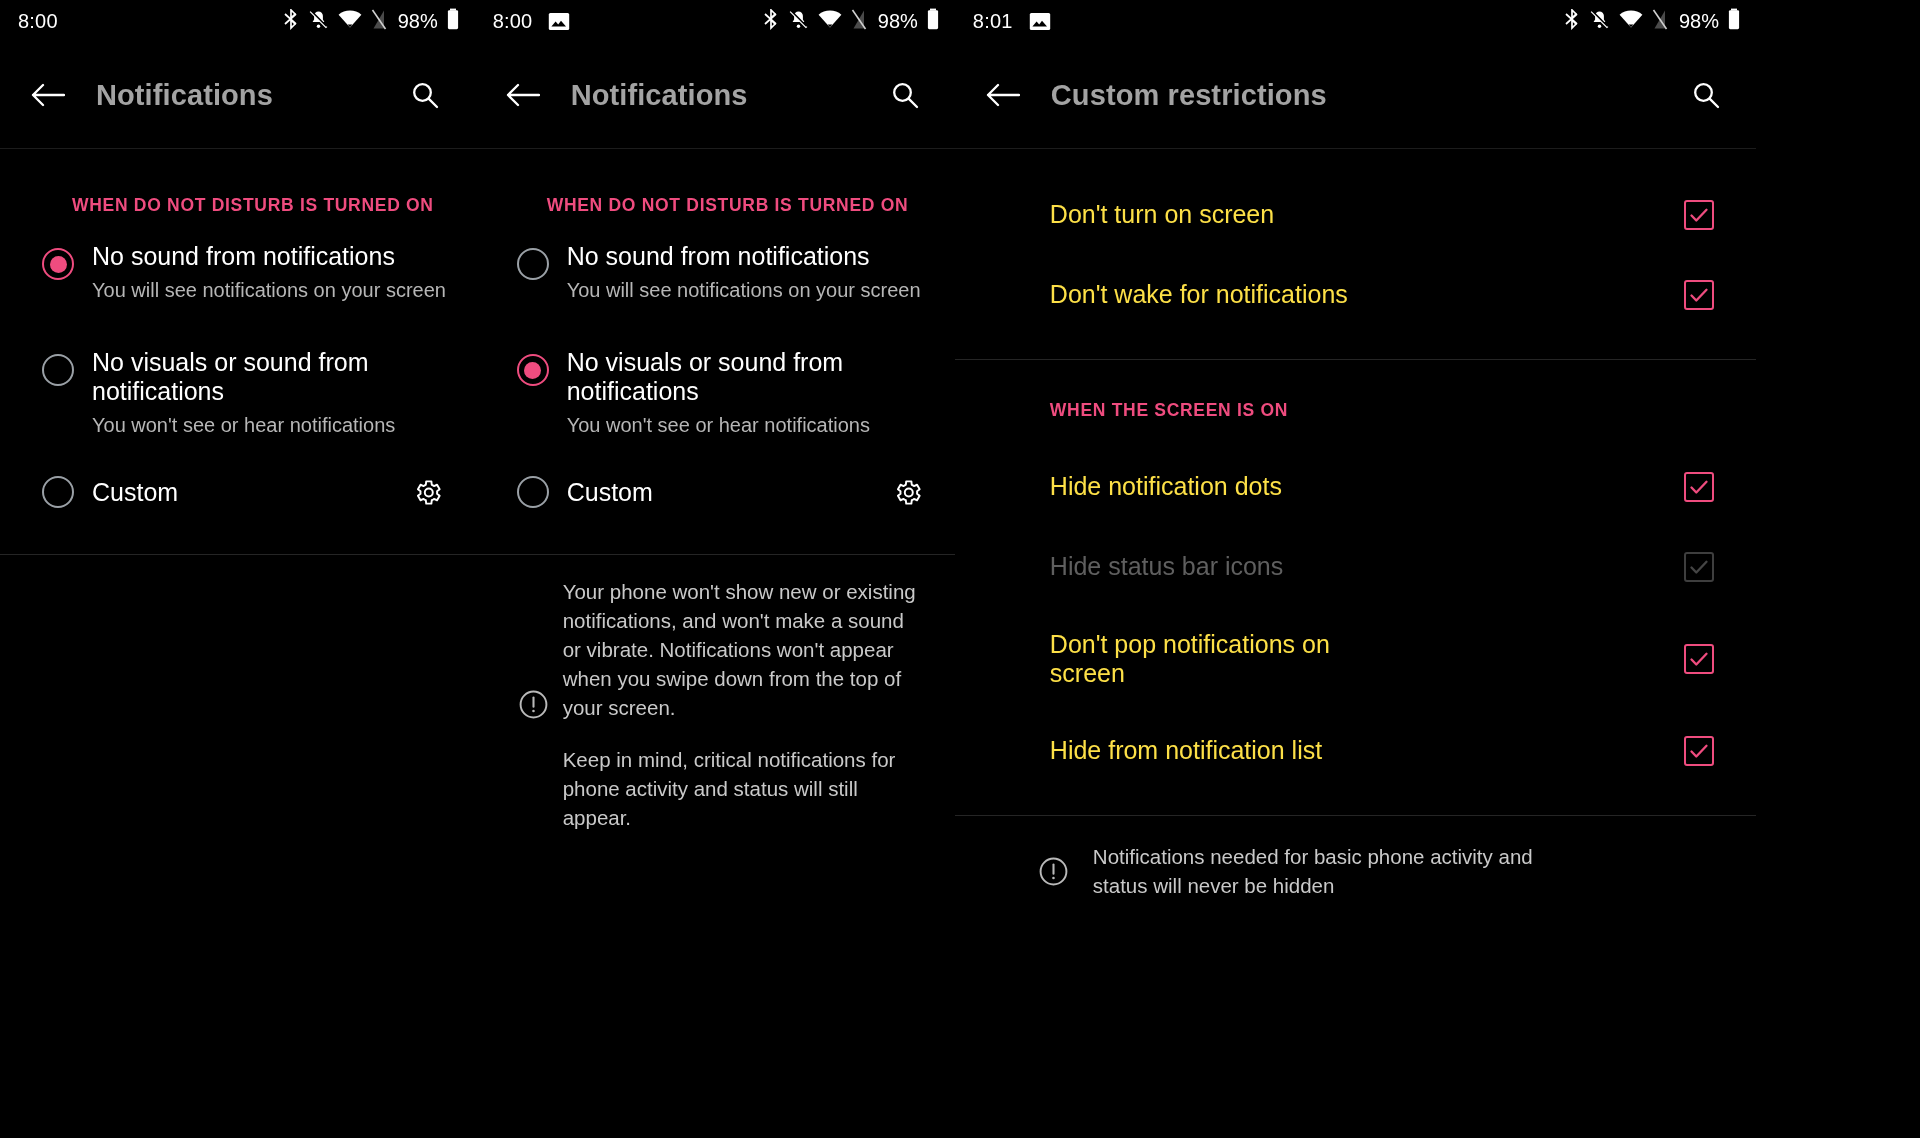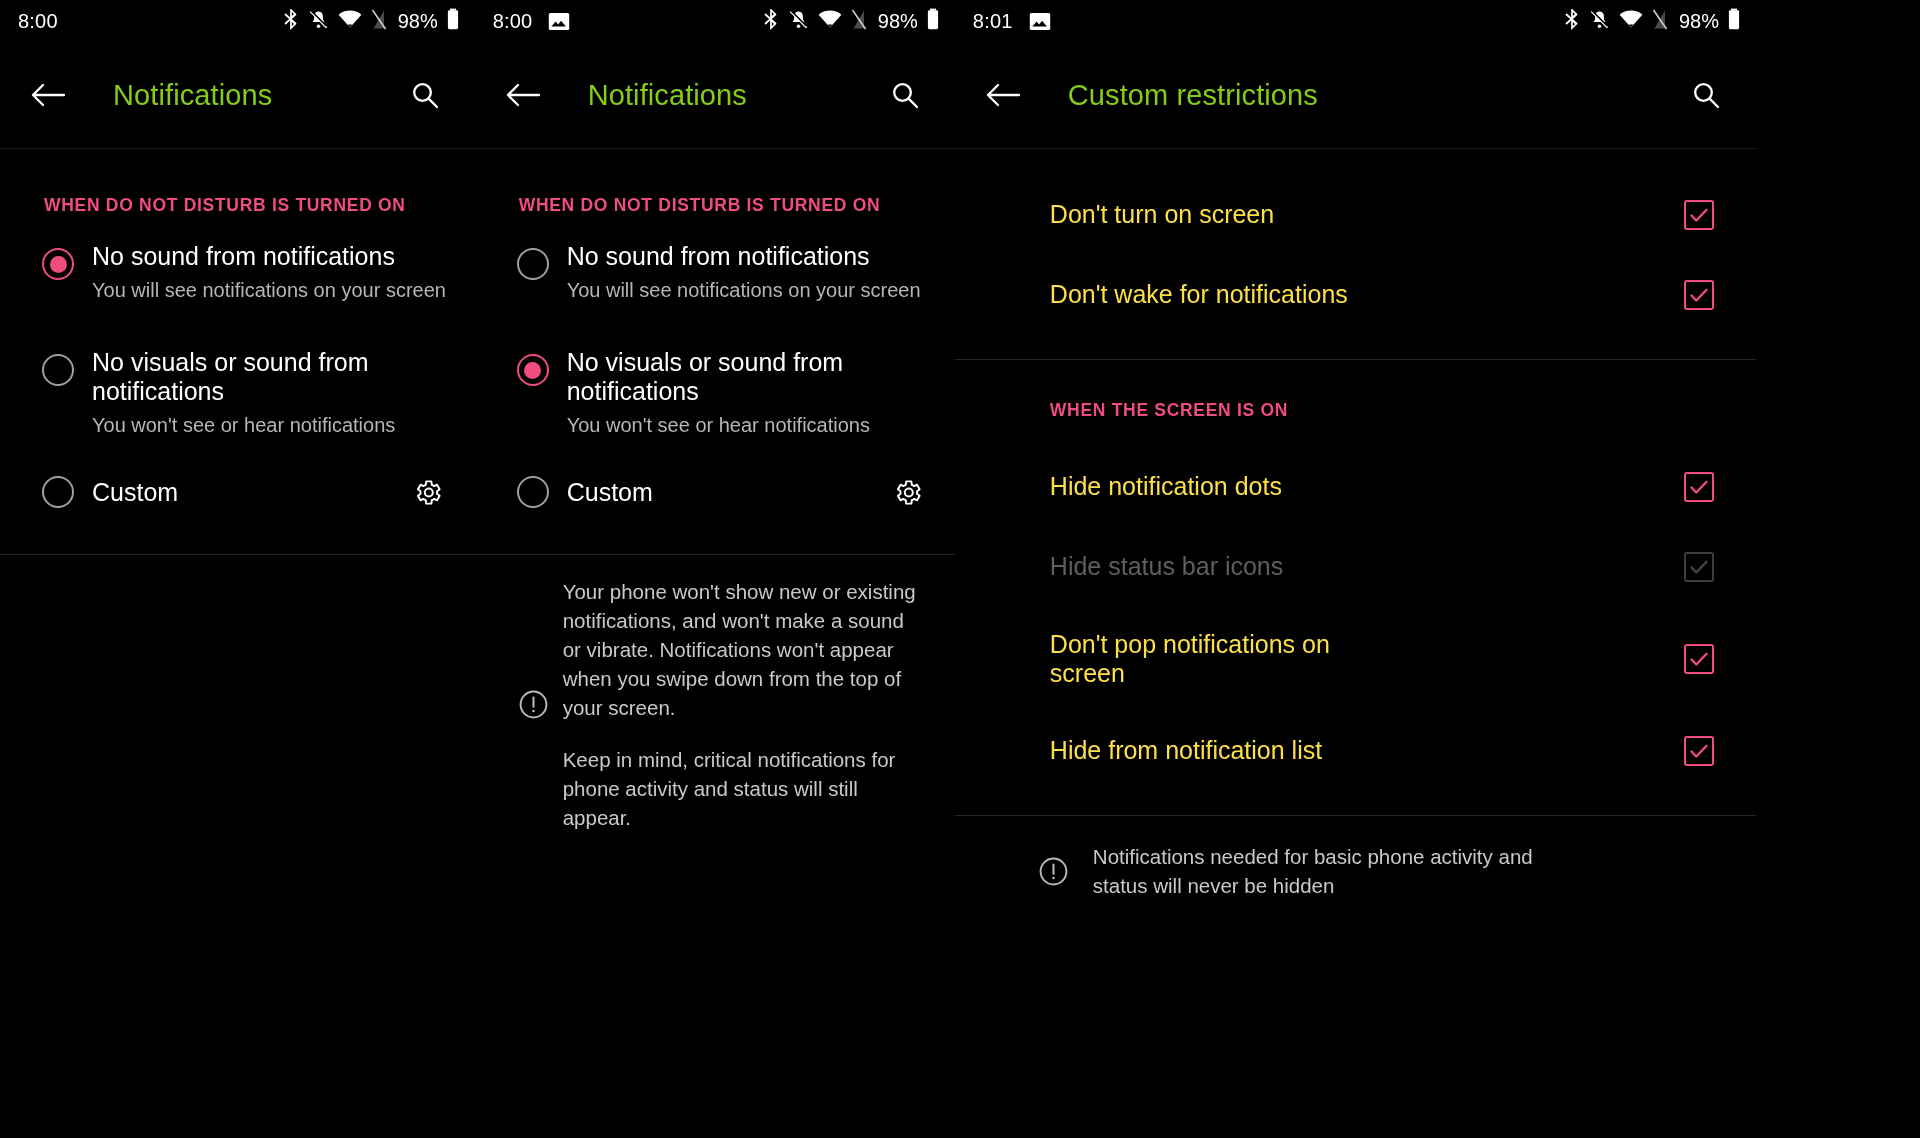--- a/index.html
+++ b/index.html
@@ -27,30 +27,30 @@
   .sb-pct { font-size: 20px; color: #fff; margin-left: 2px; }
 
   
   .appbar {
     height: 107px; display: flex; align-items: center;
     padding-left: 24px; padding-right: 26px;
     border-bottom: 1px solid #1c1c1c;
   }
   .appbar .back { width: 48px; height: 48px; display:flex; align-items:center; justify-content:center; cursor:pointer;}
   .appbar .title {
-    font-size: 29px; color: #84cc16; font-weight: 400;
-    margin-left: 41px; white-space: nowrap; letter-spacing: .1px;
+    font-size: 29px; color: #a3a3a3; font-weight: 700;
+    margin-left: 24px; white-space: nowrap; letter-spacing: .1px;
   }
   .appbar .grow { flex: 1 1 auto; }
   .appbar .search { width: 48px; height: 48px; display:flex; align-items:center; justify-content:center; cursor:pointer;}
 
   
   .section-head {
     color: #ef4c7f; font-size: 17.5px; font-weight: 700;
-    letter-spacing: .7px; padding-left: 44px; padding-top: 46px;
+    letter-spacing: .7px; padding-left: 72px; padding-top: 46px;
   }
   .p3 .section-head { padding-left: 95px; }
 
   
   .radio-row {
     display: flex; align-items: flex-start;
     padding: 0 24px 0 24px; cursor: pointer;
     min-height: 96px;
   }
   .radio-row .rb-wrap { width: 68px; flex: 0 0 68px; display:flex; justify-content:center; padding-top: 6px;}

